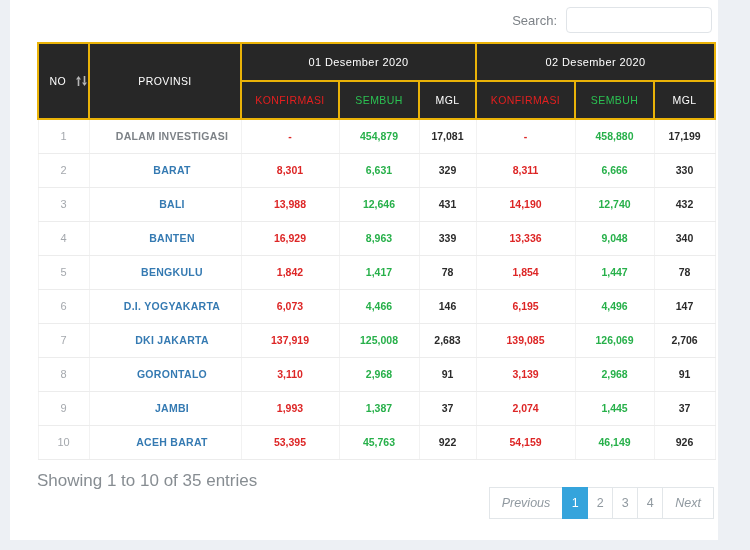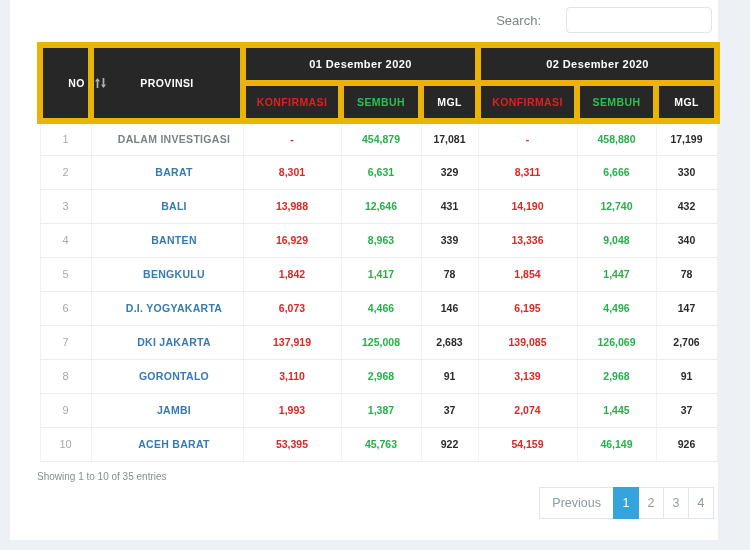--- a/index.html
+++ b/index.html
@@ -19,79 +19,79 @@
     position:relative;
     overflow:hidden;
   }
   .panel{
     position:absolute;left:10px;top:0;width:708px;height:540px;
     background:#ffffff;
   }
   
   .search-row{
     position:absolute;top:7px;right:6px;
-    display:flex;align-items:center;gap:25px;
+    display:flex;align-items:center;gap:9px;
   }
   .search-label{font-size:13px;color:#7d8287;}
   .search-input{
     width:146px;height:26px;
     border:1px solid #e0e4e8;border-radius:4px;
     font-size:12px;padding:0 8px;outline:none;
     font-family:"Liberation Sans","DejaVu Sans",sans-serif;
   }
   
   .table-wrap{position:absolute;top:42px;left:27px;width:677px;}
   table{width:100%;border-collapse:collapse;table-layout:fixed;}
   thead th{
     background:var(--header-bg);
     color:#ffffff;
-    font-size:10.5px;font-weight:bold;letter-spacing:.4px;
-    border:6px solid #eab308;
+    font-size:10.5px;font-weight:normal;letter-spacing:.4px;
+    border:2px solid #eab308;
     text-align:center;vertical-align:middle;
     height:38px;
   }
   thead th.h-group{font-size:11px;}
   thead th.h-konfirmasi{color:var(--konfirmasi-red);}
   thead th.h-sembuh{color:var(--sembuh-green);}
-  thead th.h-no .no-inner{display:flex;align-items:center;justify-content:center;gap:9px;padding-left:44px;}
+  thead th.h-no .no-inner{display:flex;align-items:center;justify-content:flex-end;gap:9px;padding-left:44px;}
   .sort-icon{display:inline-flex;opacity:.85;}
   tbody td{
     height:34px;
     border-bottom:1px solid #ececec;
     border-right:1px solid #f2f2f2;
     border-left:1px solid #f2f2f2;
     font-size:10.5px;font-weight:bold;
     text-align:center;vertical-align:middle;
     color:#2b2b2b;background:#fff;
   }
   td.no-cell{color:#a4a8ad;font-weight:normal;font-size:11px;}
   td.prov-cell{text-align:center;padding-left:14px;letter-spacing:.3px;}
   td.prov-cell .prov-link{color:var(--link-blue);cursor:pointer;}
   td.prov-cell .prov-plain{color:#7d8287;}
   td.val-red{color:var(--value-red);}
   td.val-green{color:var(--value-green);}
   td.val-dark{color:#2b2b2b;}
   
   .entries-info{
     position:absolute;left:27px;top:471px;
-    font-size:10px;color:#878d92;
+    font-size:17px;color:#878d92;
   }
   .pagination{
     position:absolute;right:4px;top:487px;
     display:flex;
   }
   .page-btn{
     min-width:26px;height:32px;
     border:1px solid #e2e6e9;
     margin-left:-1px;
     display:flex;align-items:center;justify-content:center;
     font-size:12.5px;color:#9099a0;background:#fff;
     cursor:pointer;padding:0 6px;
   }
-  .page-btn.wide{padding:12px 12px;}
+  .page-btn.wide{padding:12px 12px;font-style:italic;}
   .page-btn.active{
     background:var(--active-page-blue);
     border-color:var(--active-page-blue);
     color:#fff;position:relative;z-index:1;
   }
 </style>
 </head>
 <body>
 
 <div class="panel">
@@ -247,15 +247,16 @@
   </div>
 
   <div class="entries-info">Showing 1 to 10 of 35 entries</div>
 
   <div class="pagination">
       <div class="page-btn wide">Previous</div>
       <div class="page-btn active">1</div>
       <div class="page-btn">2</div>
       <div class="page-btn">3</div>
       <div class="page-btn">4</div>
+      <div class="page-btn wide">Next</div>
     </div>
 
 </div>
 
 </body></html>

